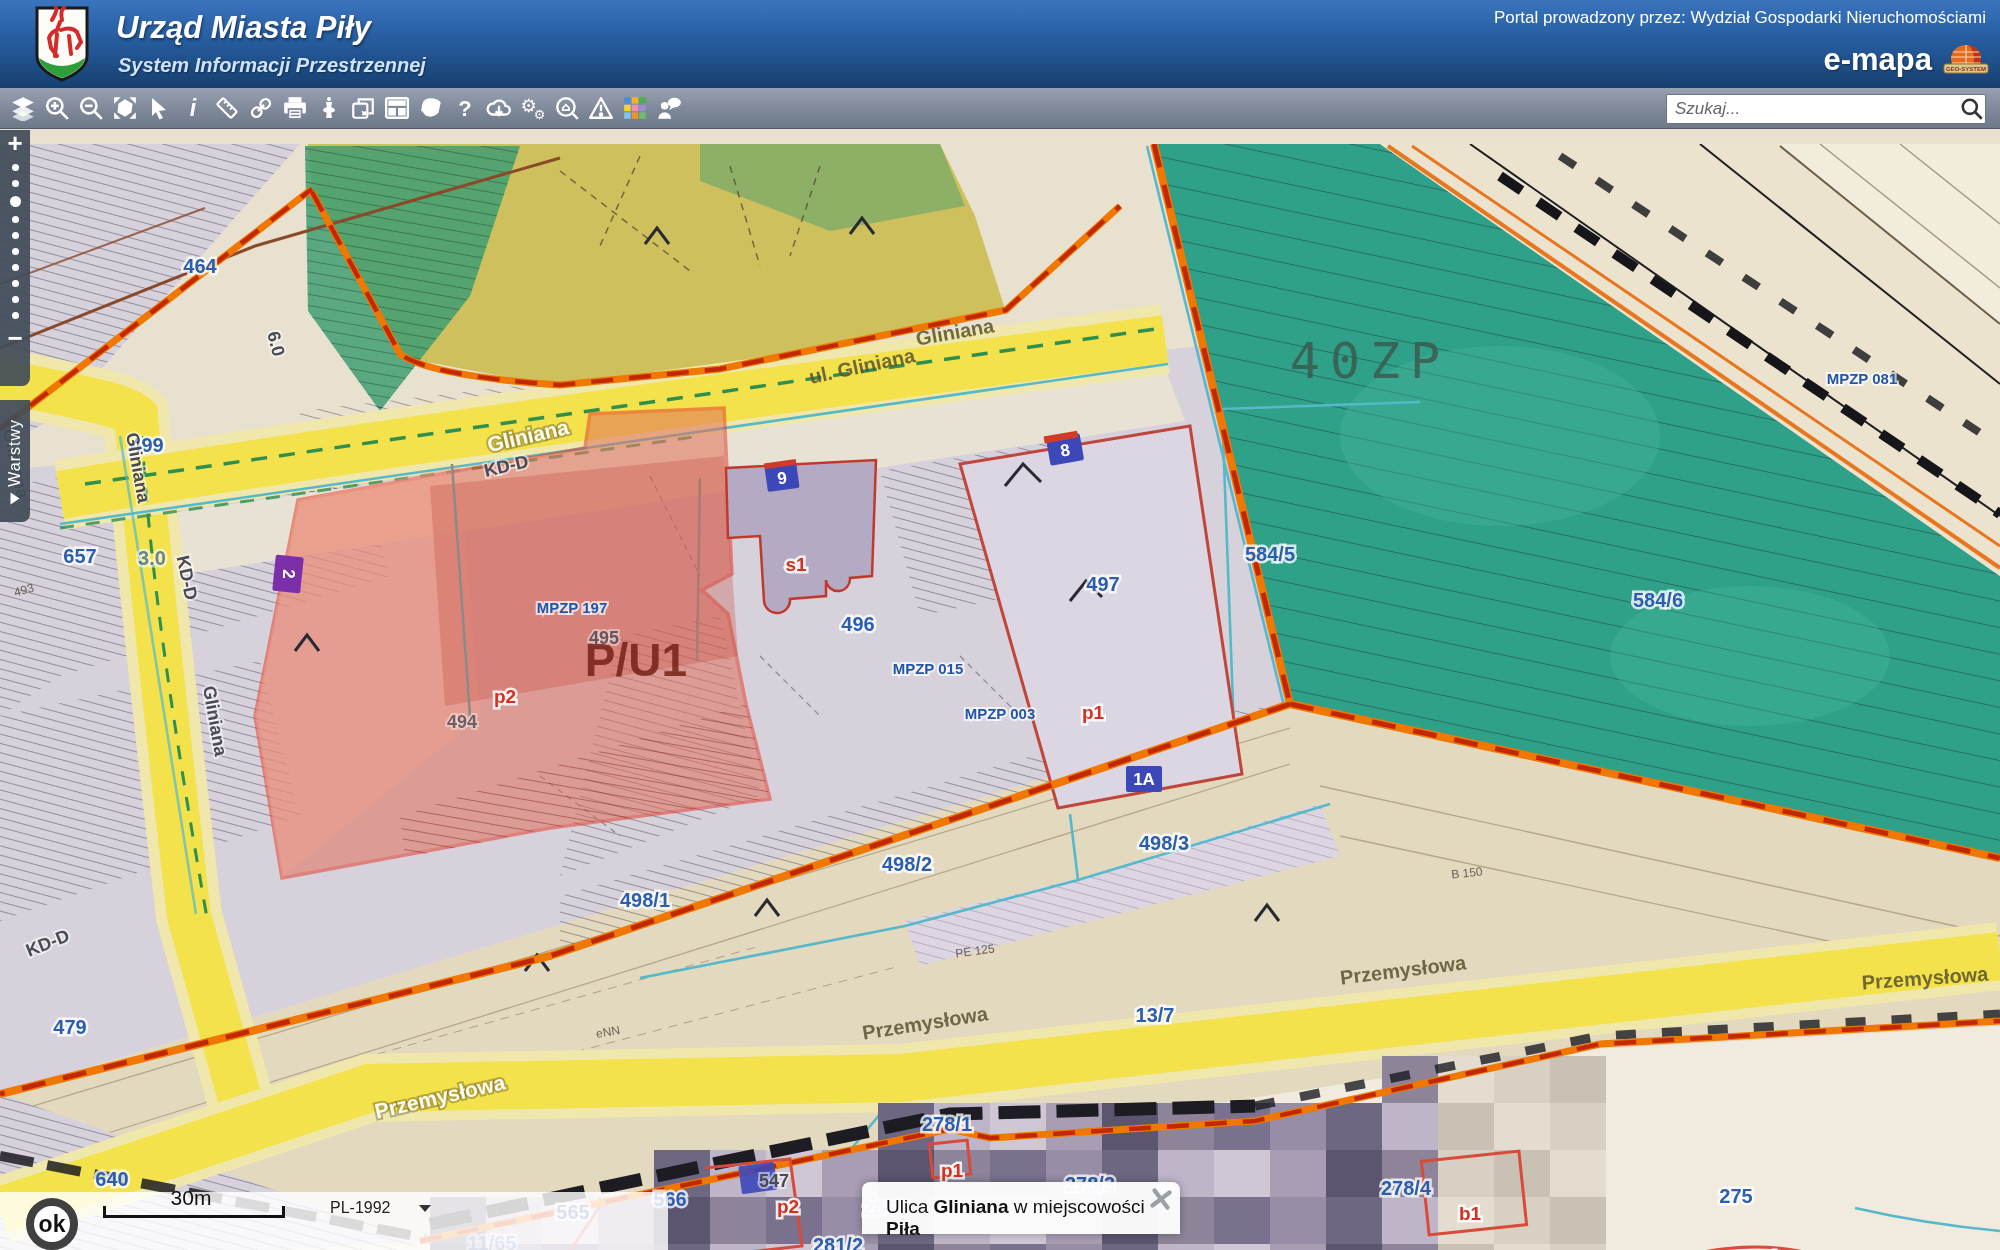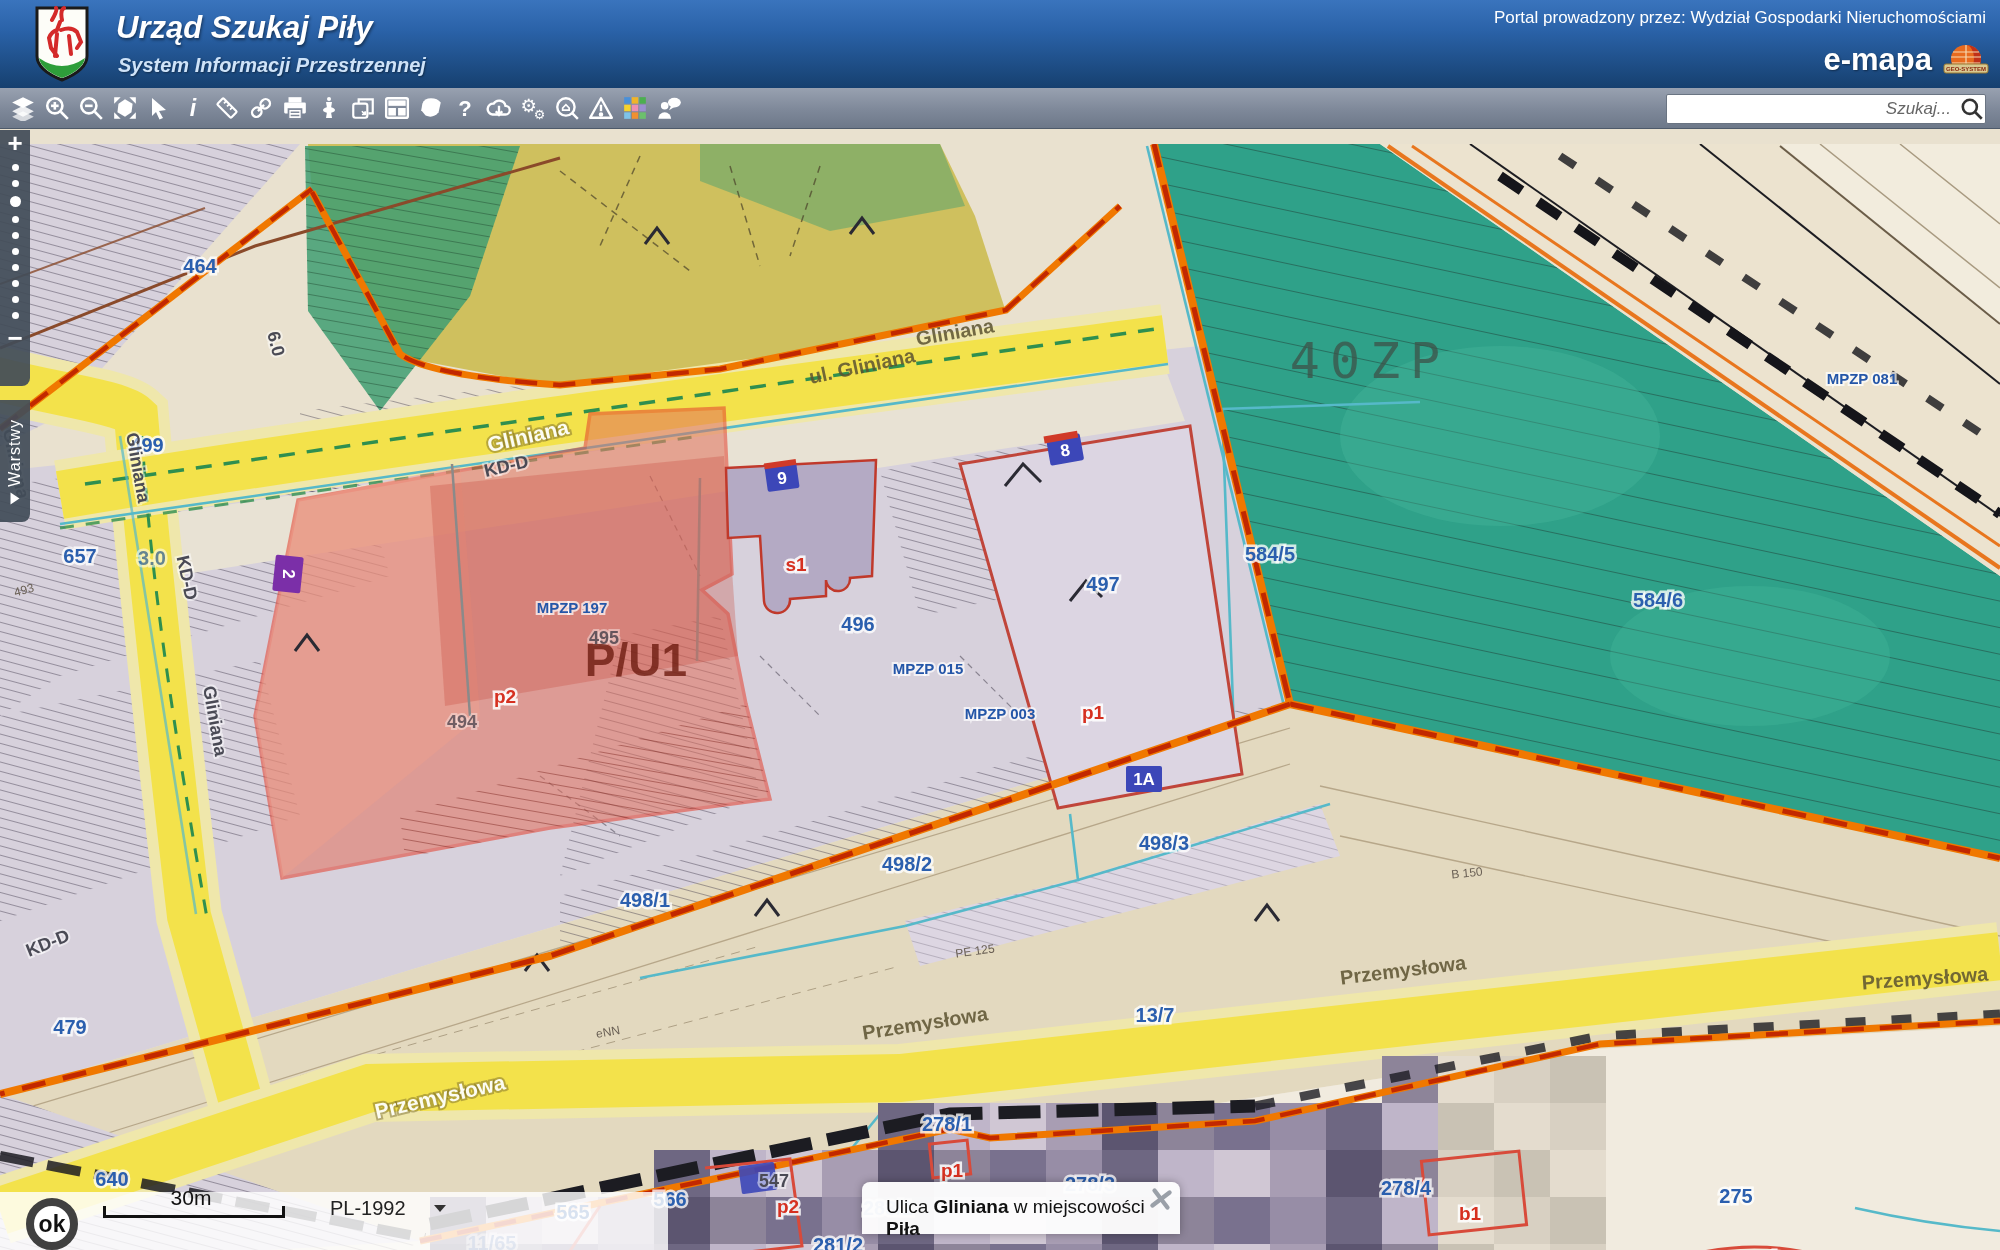--- a/index.html
+++ b/index.html
@@ -11,41 +11,41 @@
   #h-sub{position:absolute;left:118px;top:54px;color:#cfe3f8;font-size:20px;font-weight:bold;font-style:italic;text-shadow:1px 1px 2px rgba(0,0,0,.4);}
   #h-portal{position:absolute;right:14px;top:8px;color:#fff;font-size:17px;}
   #h-brand{position:absolute;right:68px;top:42px;color:#fff;font-size:31px;font-weight:bold;letter-spacing:0px;text-shadow:1px 1px 2px rgba(0,0,0,.4);}
   #h-globe{position:absolute;right:8px;top:44px;width:52px;height:36px;}
   
   #toolbar{position:absolute;left:0;top:88px;width:2000px;height:40px;background:linear-gradient(180deg,#98a1b0 0%,#7e8899 55%,#6d7889 100%);border-bottom:1px solid #4e5a6a;z-index:40;display:flex;align-items:center;}
   .tb{width:34px;height:34px;margin:0;border:none;background:transparent;display:flex;align-items:center;justify-content:center;cursor:pointer;padding:0;}
   .tb svg{display:block;}
   .tb:first-child{margin-left:6px;}
   #search-wrap{position:absolute;right:14px;top:6px;width:318px;height:28px;background:#fff;border:1px solid #6a7482;border-radius:2px;display:flex;align-items:center;}
-  #search-input{flex:1;border:none;outline:none;font-size:17px;color:#444;padding:0 8px;background:transparent;font-family:"Liberation Sans",sans-serif;text-align:right;}
+  #search-input{flex:1;border:none;outline:none;font-size:17px;color:#444;padding:0 8px;background:transparent;font-family:"Liberation Sans",sans-serif;}
   #search-input::placeholder{color:#666;font-style:italic;}
   #search-glass{width:26px;height:26px;flex:0 0 26px;}
   
   #zoompanel{position:absolute;left:0;top:130px;width:30px;height:256px;background:rgba(66,76,88,.93);border-radius:0 0 8px 0;z-index:30;display:flex;flex-direction:column;align-items:center;}
   #zp-plus,#zp-minus{color:#fff;font-size:26px;font-weight:bold;line-height:26px;cursor:pointer;background:none;border:none;padding:0;}
   #zp-dots{display:flex;flex-direction:column;align-items:center;gap:9px;margin:8px 0 6px 0;}
   .zdot{width:7px;height:7px;border-radius:50%;background:#fff;cursor:pointer;}
   .zdot.cur{width:11px;height:11px;}
   #layers-tab{position:absolute;left:0;top:400px;width:30px;height:122px;background:rgba(66,76,88,.93);border-radius:0 0 8px 0;z-index:30;display:flex;flex-direction:column;align-items:center;justify-content:center;cursor:pointer;}
   #layers-tab .txt{color:#fff;font-size:16px;writing-mode:vertical-rl;transform:rotate(180deg);letter-spacing:1px;}
   #layers-tab .arr{width:0;height:0;border-left:6px solid transparent;border-right:6px solid transparent;border-top:9px solid #fff;margin-top:8px;transform:rotate(-90deg);}
   
   #map-canvas{position:absolute;left:0;top:144px;width:2000px;height:1122px;z-index:1;cursor:crosshair;}
   
   #statusbar{position:absolute;left:0;top:1192px;width:668px;height:58px;background:rgba(255,255,255,.82);border-radius:0 6px 0 0;z-index:50;}
   #ok-btn{position:absolute;left:26px;top:6px;width:52px;height:52px;border-radius:50%;background:#fff;border:8px solid #404040;color:#111;font-size:23px;font-weight:bold;display:flex;align-items:center;justify-content:center;cursor:pointer;padding:0;}
   #scalebar{position:absolute;left:103px;top:14px;width:176px;height:9px;border-left:3px solid #111;border-right:3px solid #111;border-bottom:3px solid #111;}
   #scalelabel{position:absolute;left:103px;top:-6px;width:176px;text-align:center;font-size:21px;color:#111;}
   #crs-select{position:absolute;left:330px;top:4px;width:130px;height:24px;display:flex;align-items:center;cursor:pointer;}
-  #crs-select .val{font-size:20px;color:#222;}
+  #crs-select .val{font-size:16px;color:#222;}
   #crs-select .chev{width:0;height:0;border-left:6px solid transparent;border-right:6px solid transparent;border-top:7px solid #333;margin-left:28px;}
   #coords{position:absolute;left:100px;top:26px;font-size:20px;font-weight:bold;color:#0a0a0a;white-space:nowrap;}
   
   #popup{position:absolute;left:862px;top:1182px;width:318px;height:52px;background:rgba(253,253,253,.97);border-radius:8px 8px 0 0;box-shadow:0 0 8px rgba(0,0,0,.3);z-index:50;}
   #popup .line1{position:absolute;left:24px;top:14px;font-size:19px;color:#111;}
   #popup .line1 b{font-weight:bold;}
   #popup .links{position:absolute;left:24px;top:48px;font-size:18px;margin-top:35px;}
   #popup .links a{color:#1a6fd4;text-decoration:none;cursor:pointer;}
   #popup .links .l2{margin-left:42px;}
   #popup-close{position:absolute;right:6px;top:4px;width:26px;height:26px;cursor:pointer;}
@@ -384,21 +384,21 @@
     </g>
   </svg>
   </div>
 
   <div id="header">
     <svg id="logo" viewBox="0 0 56 76">
       <path d="M3,2 h50 v48 q0,14 -25,24 q-25,-10 -25,-24 Z" fill="#fdfdf8" stroke="#1a1a1a" stroke-width="3"></path>
       <path d="M5,52 q23,16 46,0 q-2,12 -23,20 q-21,-8 -23,-20 Z" fill="#2e9e3a"></path>
       <path d="M18,14 q6,-10 4,-12 m6,12 q-2,-10 2,-12 m-4,14 l-3,8 q-6,2 -8,8 l2,10 6,8 m4,-26 q10,-4 16,2 l4,10 -4,6 m-20,-14 l-2,22 m14,-20 l2,18" stroke="#d42a2a" stroke-width="4" fill="none" stroke-linecap="round"></path>
     </svg>
-    <div id="h-title">Urząd Szukaj Piły</div>
+    <div id="h-title">Urząd Miasta Piły</div>
     <div id="h-sub">System Informacji Przestrzennej</div>
     <div id="h-portal">Portal prowadzony przez: Wydział Gospodarki Nieruchomościami</div>
     <div id="h-brand">e-mapa</div>
     <svg id="h-globe" viewBox="0 0 52 36">
       <ellipse cx="26" cy="15" rx="15" ry="14" fill="#e86a1e"></ellipse>
       <path d="M26,1 a15,14 0 0 1 0,28 a8,14 0 0 0 0,-28 Z" fill="#c03018"></path>
       <path d="M11,13 h30 M13,8 h26 M12,19 h28 M26,1 v28" stroke="#f6d8b0" stroke-width="1.2" fill="none"></path>
       <rect x="4" y="20" width="44" height="9" rx="2" fill="#d8c890" stroke="#9a7830" stroke-width="1"></rect>
       <text x="26" y="27" text-anchor="middle" font-size="6" fill="#8a2810" font-weight="bold">GEO-SYSTEM</text>
     </svg>

